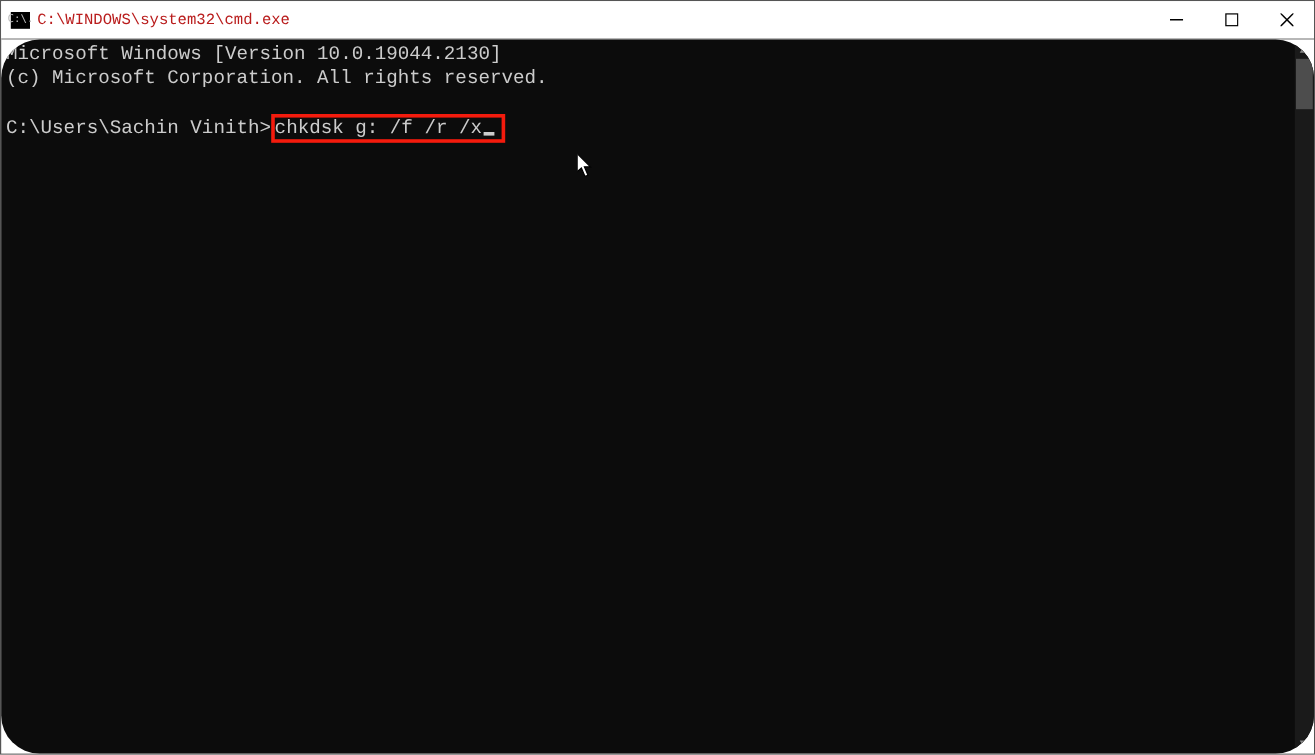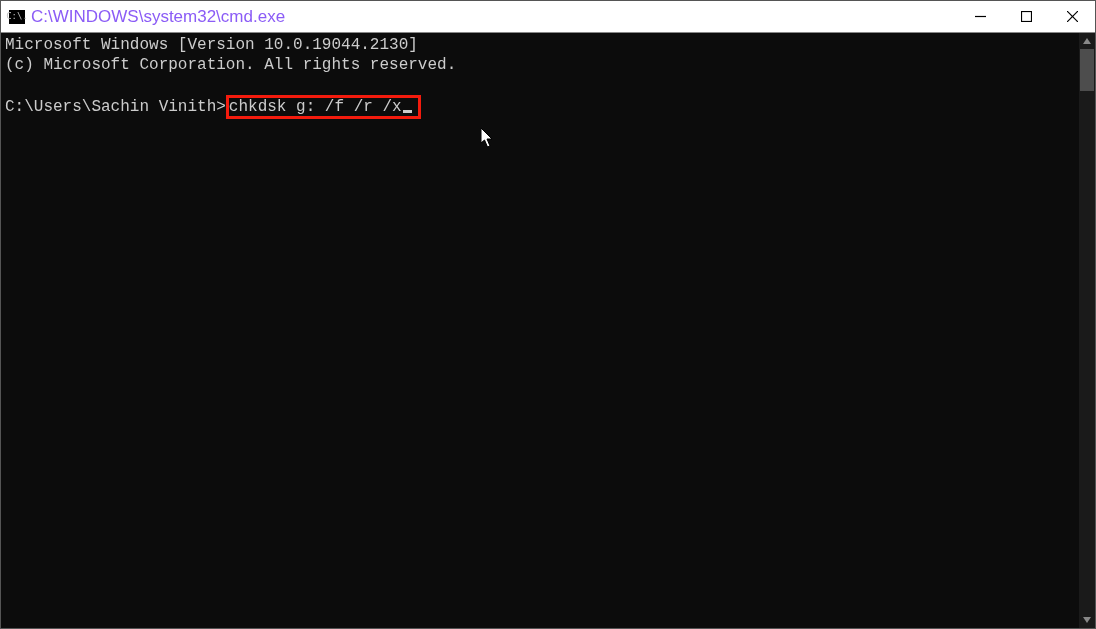--- a/index.html
+++ b/index.html
@@ -7,29 +7,29 @@
                 font-family:"Segoe UI",Tahoma,sans-serif; }
     .window      { width:1096px; height:629px; border:1px solid #555;
                    display:flex; flex-direction:column; }
     
     .titlebar    { height:32px; background:#fff; display:flex;
                    align-items:center; border-bottom:1px solid #888; }
     .titlebar-icon{ width:16px; height:14px; margin:0 6px 0 8px;
                     background:#000; position:relative;
                     display:flex; align-items:center; justify-content:center;
                     font:9px/1 Consolas,monospace; color:#bbb; }
-    .title-txt   { font-size:17px; color:#8b5cf6; flex:0 0 auto; }
+    .title-txt   { font-size:13px; color:#b91c1c; flex:0 0 auto;font-family:Liberation Mono, monospace; }
     .title-spacer{ flex:1 1 auto; }
     .win-btn     { width:46px; height:32px; display:flex;
                    align-items:center; justify-content:center; }
     .win-btn svg { width:11px; height:11px; stroke:#000; stroke-width:1.2;
                    fill:none; }
     
     .client      { flex:1; background:#0c0c0c; position:relative;
-                   overflow:hidden; }
+                   overflow:hidden;border-radius:32px; }
     .console     { position:absolute; left:0; top:0; right:16px; bottom:0;
                    padding:2px 0 0 4px;
                    font:16px/20px Consolas,"Courier New",monospace;
                    color:#ccc; white-space:pre; }
     .highlight   { border:3px solid #f41b0d; padding:0 6px 0 0;
                    display:inline-block; line-height:18px; }
     .cursor      { display:inline-block; width:9px; height:3px;
                    background:#ccc; vertical-align:-2px; margin-left:1px; }
     
     .vscroll     { position:absolute; right:0; top:0; width:16px; height:100%;

